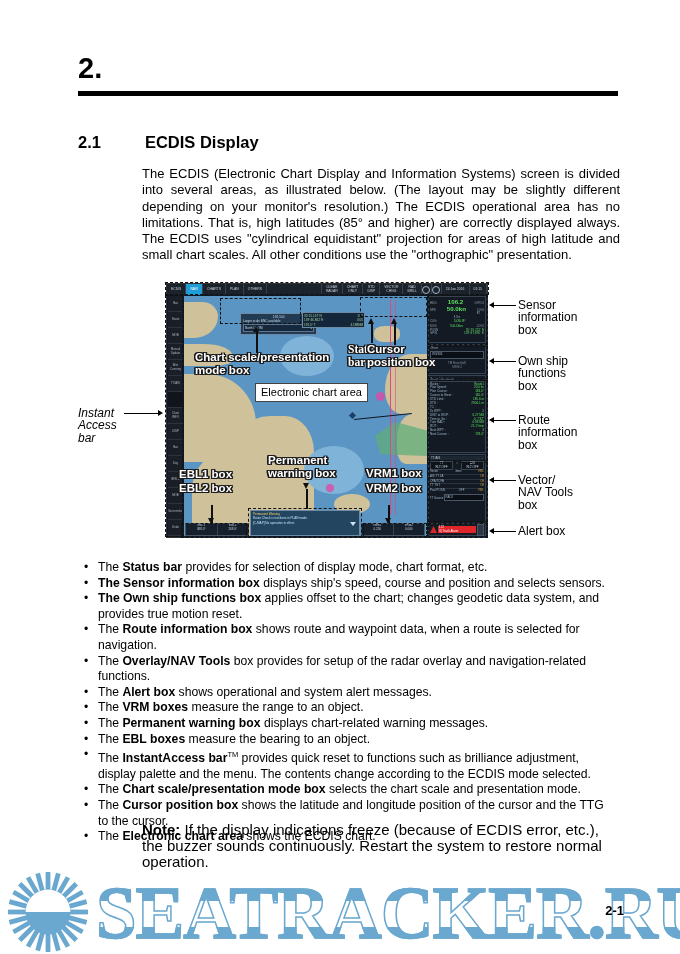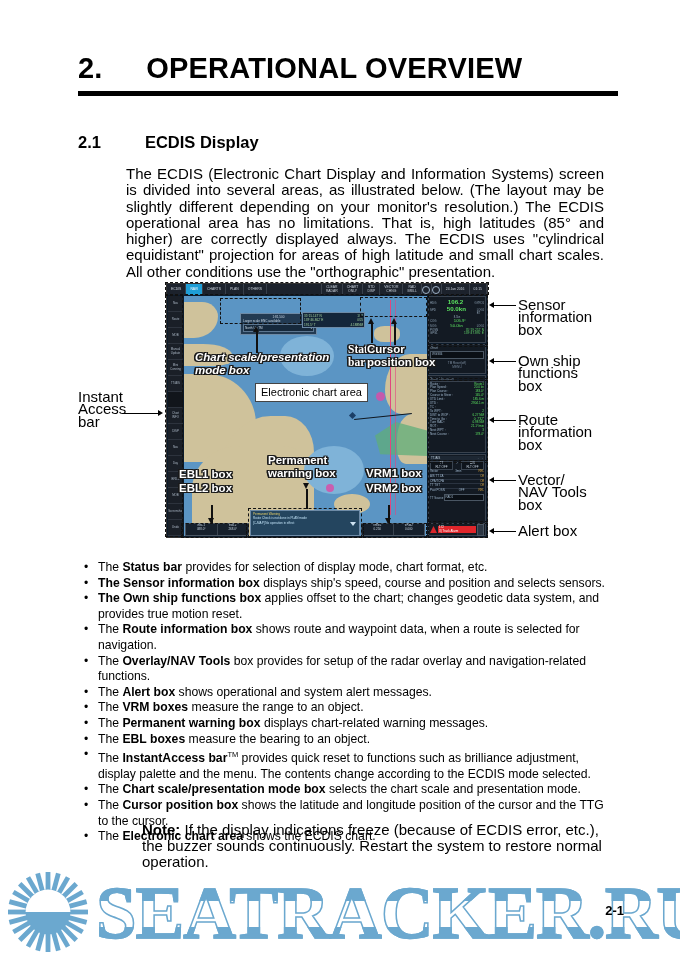--- a/index.html
+++ b/index.html
@@ -16,21 +16,21 @@
   .chap-num{font-size:29px;font-weight:bold;letter-spacing:0px;}
   .chap-title{font-size:29px;font-weight:bold;margin-left:44px;letter-spacing:0.2px;}
   .chap-rule{margin-top:6px;height:5px;background:#000;width:540px;}
 
   
   .sec{position:absolute;left:78px;top:133px;width:540px;display:flex;align-items:baseline;}
   .sec-num{font-size:16.5px;font-weight:bold;}
   .sec-title{font-size:16.5px;font-weight:bold;margin-left:44px;}
 
   
-  .intro{position:absolute;left:126px;top:166px;width:478px;font-size:15px;line-height:16.3px;text-align:justify;}
+  .intro{position:absolute;left:142px;top:166px;width:478px;font-size:13px;line-height:16.3px;text-align:justify;}
 
   
   .figure{position:absolute;left:78px;top:283px;width:545px;height:265px;}
 
   
   .ecdis{position:absolute;left:88px;top:0px;width:322px;height:255px;background:#0b1a2a;border:1px solid #333;box-sizing:border-box;}
 
   
   .statusbar{position:absolute;left:0;top:0;width:100%;height:11px;background:#1c222c;display:flex;align-items:stretch;font-size:3.4px;color:#c8d0da;}
   .sb-item{flex:0 0 auto;padding:0 4px;display:flex;align-items:center;justify-content:center;border-right:1px solid #39404b;line-height:1;text-align:center;}
@@ -124,21 +124,21 @@
 
   
   .anno{position:absolute;color:#fff;font-size:11.5px;font-weight:bold;line-height:13px;
         text-shadow:-1.4px 0 #1a1a1a,1.4px 0 #1a1a1a,0 -1.4px #1a1a1a,0 1.4px #1a1a1a,
                     -1.4px -1.4px #1a1a1a,1.4px -1.4px #1a1a1a,-1.4px 1.4px #1a1a1a,1.4px 1.4px #1a1a1a;}
   .anno.boxed{color:#000;background:#fff;border:1px solid #444;padding:2px 5px;text-shadow:none;font-weight:normal;font-size:11px;}
   .arrow-up{position:absolute;width:0;height:0;border-left:3.5px solid transparent;border-right:3.5px solid transparent;border-bottom:6px solid #101010;}
   .arrow-stem{position:absolute;width:1.6px;background:#101010;}
 
   
-  .olab{position:absolute;font-size:15px;line-height:12.4px;color:#000;}
+  .olab{position:absolute;font-size:12px;line-height:12.4px;color:#000;}
   .oarrow{position:absolute;height:1.4px;background:#000;}
   .oarrow:after{content:"";position:absolute;left:-5px;top:-2.6px;width:0;height:0;border-top:3.3px solid transparent;border-bottom:3.3px solid transparent;border-right:5px solid #000;}
   .oarrow.rev:after{left:auto;right:-5px;border-right:none;border-left:5px solid #000;}
 
   
   .bullets{position:absolute;left:84px;top:560px;width:532px;font-size:12.2px;line-height:15.6px;}
   .bl{display:flex;margin-bottom:0px;}
   .bl-dot{width:14px;flex:0 0 14px;text-align:left;}
   .bl-txt{flex:1;}
   b{font-weight:bold;}
@@ -156,35 +156,34 @@
   .pagenum{position:absolute;right:56px;bottom:36px;font-size:13px;font-weight:bold;color:#000;}
 </style>
 </head>
 <body>
 
 <div class="page">
 
   <div class="chap">
     <div class="chap-row">
       <div class="chap-num">2.</div>
-      <div class="chap-title">OPERATIONAL OVERVIEW</div>
     </div>
     <div class="chap-rule"></div>
   </div>
 
   <div class="sec">
     <div class="sec-num">2.1</div>
     <div class="sec-title">ECDIS Display</div>
   </div>
 
   <div class="intro">The ECDIS (Electronic Chart Display and Information Systems) screen is divided into several areas, as illustrated below. (The layout may be slightly different depending on your monitor's resolution.) The ECDIS operational area has no limitations. That is, high latitudes (85° and higher) are correctly displayed always. The ECDIS uses "cylindrical equidistant" projection for areas of high latitude and small chart scales. All other conditions use the "orthographic" presentation.</div>
 
   <div class="figure">
 
-    <div class="olab" style="left:0px;top:108px;white-space:pre;">Instant
+    <div class="olab" style="left:0px;top:124px;white-space:pre;font-style:italic;">Instant
 Access
 bar</div>
     <div class="oarrow rev" style="left:46px;top:130px;width:34px;"></div>
 
     <div class="ecdis">
 
       <div class="statusbar">
         <div class="sb-item">ECDIS</div>
         <div class="sb-item active">NAVI</div>
         <div class="sb-item">CHARTS</div>
@@ -483,21 +482,21 @@
     <div class="dash" style="left:170px;top:225px;width:114px;height:30px;"></div>
     <div class="dash" style="left:285px;top:240px;width:64px;height:15px;"></div>
 
     <div class="arrow-stem" style="left:293px;top:40px;height:20px;"></div>
     <div class="arrow-up" style="left:290px;top:35px;"></div>
     <div class="anno" style="left:270px;top:60px;white-space:pre;font-family:Liberation Serif, serif;">Status
 bar</div>
 
     <div class="arrow-stem" style="left:178px;top:48px;height:22px;"></div>
     <div class="arrow-up" style="left:175px;top:43px;"></div>
-    <div class="anno" style="left:117px;top:68px;white-space:pre;font-style:italic;">Chart scale/presentation
+    <div class="anno" style="left:117px;top:68px;white-space:pre;">Chart scale/presentation
 mode box</div>
 
     <div class="arrow-stem" style="left:316px;top:40px;height:22px;"></div>
     <div class="arrow-up" style="left:313px;top:35px;"></div>
     <div class="anno" style="left:289px;top:60px;white-space:pre;">Cursor
 position box</div>
 
     <div class="anno boxed" style="left:177px;top:100px;">Electronic chart area</div>
 
     <div class="arrow-stem" style="left:228px;top:206px;height:20px;"></div>

